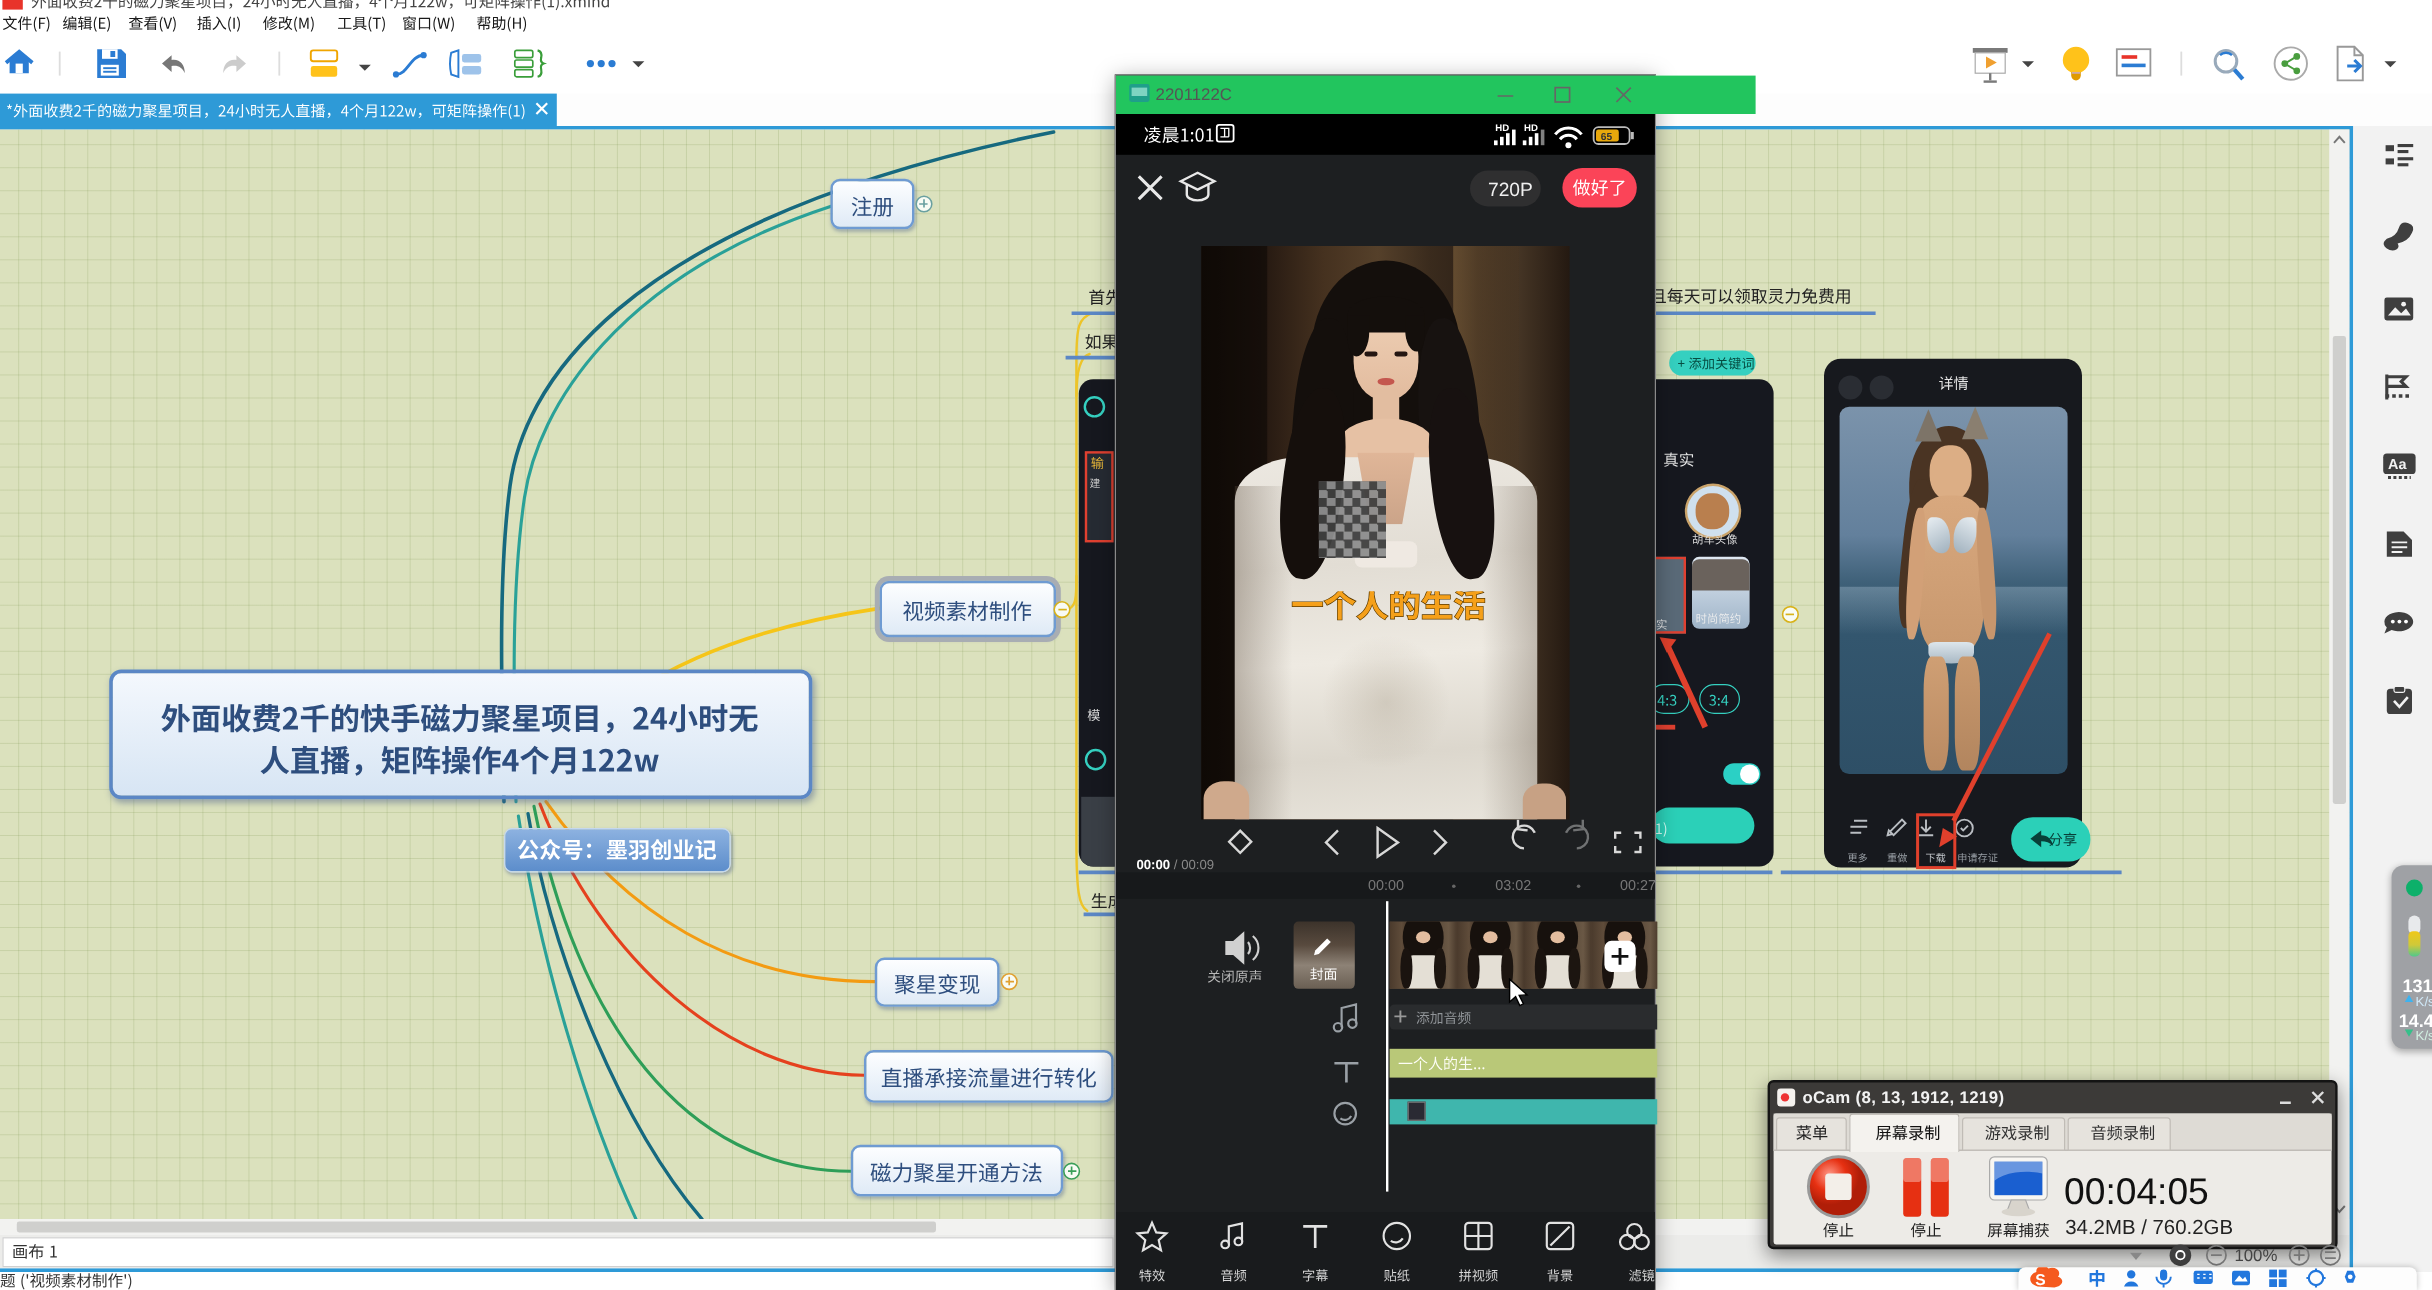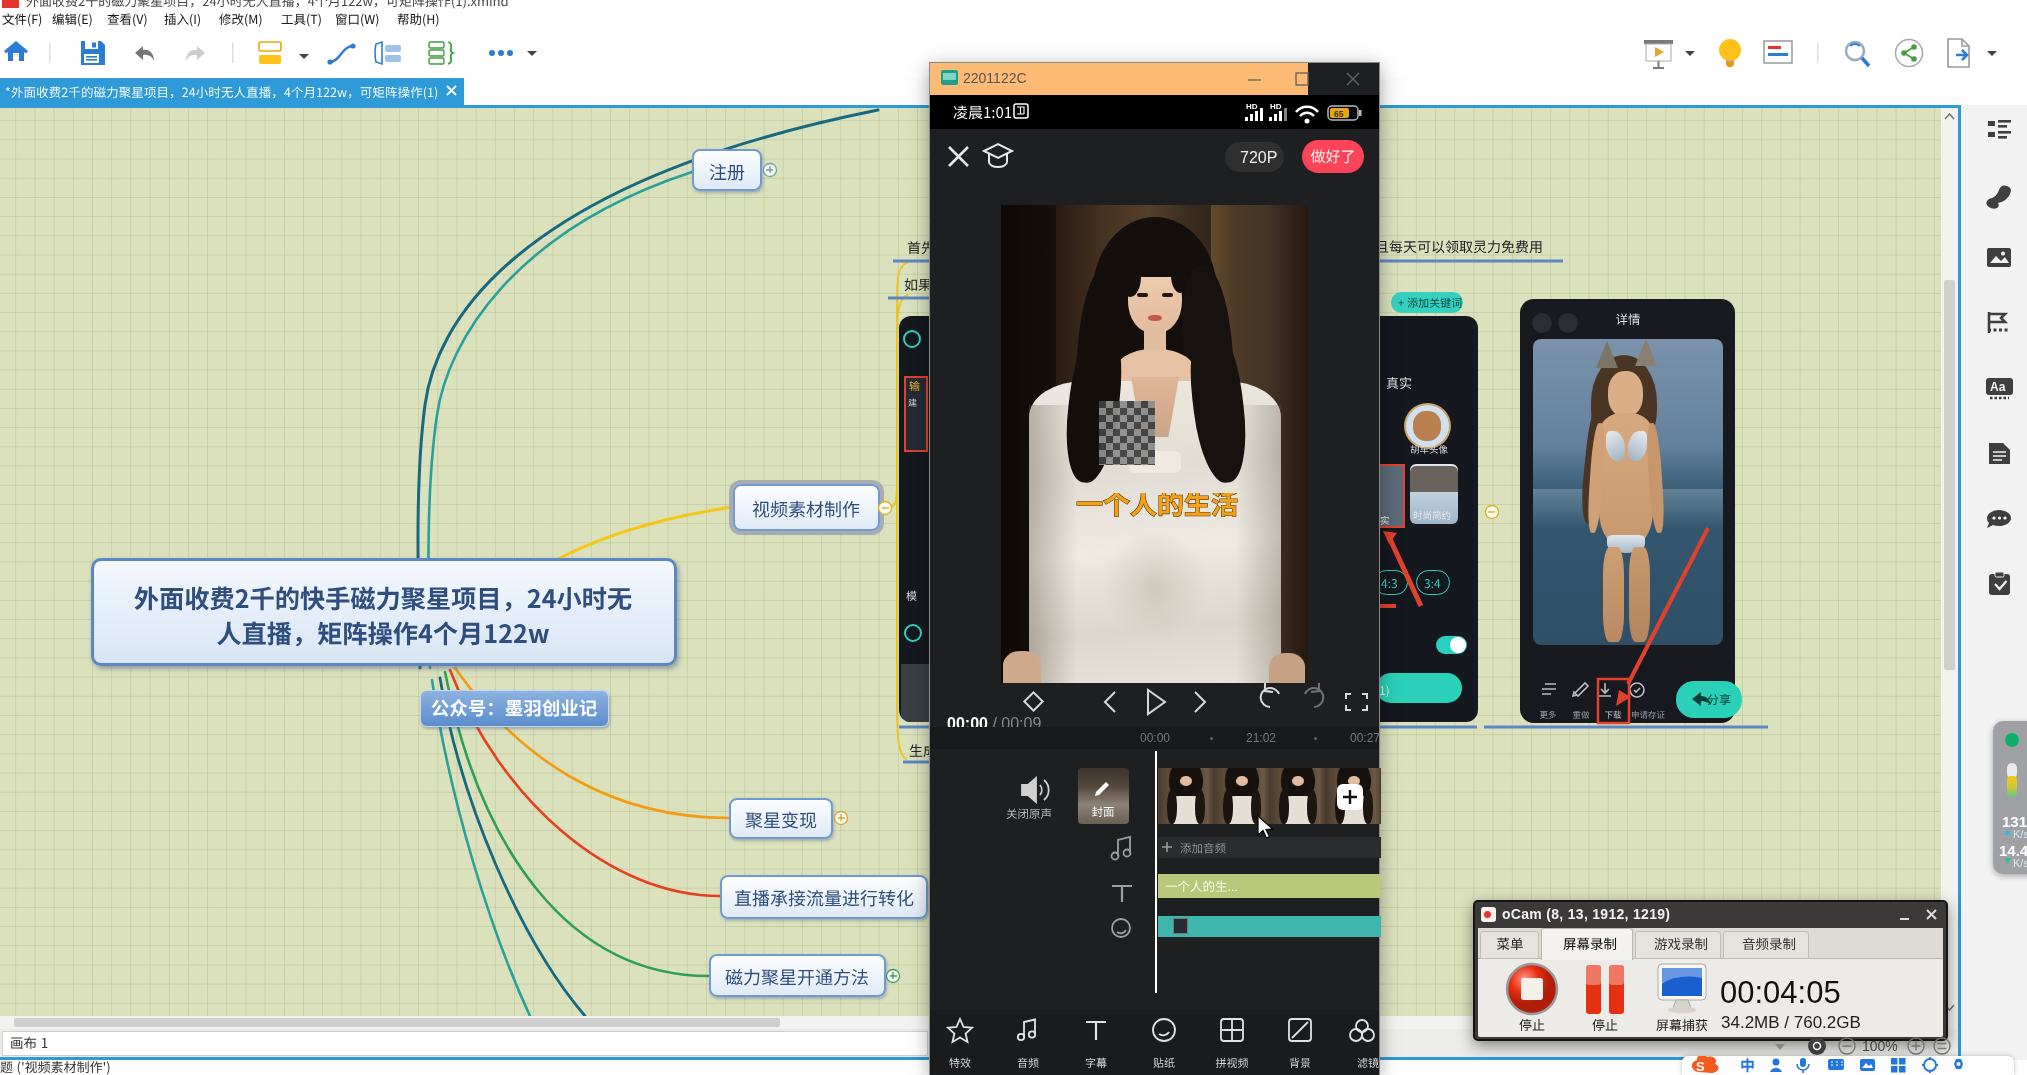--- a/index.html
+++ b/index.html
@@ -788,21 +788,21 @@
     <div class="abs" style="left:3px;top:172px;width:11px;height:390px;background:#cfcfcd;border-radius:2px"></div>
     <svg class="abs" style="left:0;top:0" width="17" height="17">
       <path d="M4 11 l4.5 -5 l4.5 5" stroke="#777" fill="none" stroke-width="1.6"></path>
     </svg>
     <svg class="abs" style="left:0;top:891px" width="17" height="17">
       <path d="M4 6 l4.5 5 l4.5 -5" stroke="#777" fill="none" stroke-width="1.6"></path>
     </svg>
   </div>
 <div class="abs" style="left:1958px;top:105px;width:3px;height:955px;background:#2e9ad7"></div>
 <div class="abs" style="left:929px;top:62px;width:451px;height:1013px;z-index:10;background:#1d1f21;border:1px solid #8a8a8a;box-shadow:0 4px 18px rgba(0,0,0,.35)">
-    <div class="abs" style="left:0;top:0;width:378px;height:32px;background:#fdba74">
+    <div class="abs" style="left:0;top:0;width:533px;height:32px;background:#22c55e">
       <div class="abs" style="left:11px;top:7px;width:17px;height:15px;background:#1f9f8a;border-radius:2px"></div>
       <div class="abs" style="left:13px;top:10px;width:13px;height:7px;background:#7fd4c2"></div>
       <div class="abs" style="left:33px;top:7px;font-size:14px;color:#555">2201122C</div>
       <svg class="abs" style="left:300px;top:0" width="149" height="32">
         <path d="M18 17 h13" stroke="#666" stroke-width="1.4"></path>
         <rect x="66" y="10" width="12" height="12" fill="none" stroke="#666" stroke-width="1.4"></rect>
         <path d="M117 10 l12 12 m0 -12 l-12 12" stroke="#666" stroke-width="1.4"></path>
       </svg>
     </div>
     <div class="abs" style="left:0;top:32px;width:449px;height:34px;background:#000"></div>
@@ -892,37 +892,37 @@
       </g>
       <g transform="translate(146.0 21.0) scale(0.027000 -0.027000)" fill="#f5a01a">
         <use href="#gB4e00" x="0"></use>
         <use href="#gB4e2a" x="1000"></use>
         <use href="#gB4eba" x="2000"></use>
         <use href="#gB7684" x="3000"></use>
         <use href="#gB751f" x="4000"></use>
         <use href="#gB6d3b" x="5000"></use>
       </g>
     </svg>
-    <div class="abs" style="left:17px;top:652px;font-size:16px;color:#fff;font-weight:bold">00:00 <span style="color:#888;font-weight:normal">/ 00:09</span></div>
+    <div class="abs" style="left:17px;top:652px;font-size:11px;color:#fff;font-weight:bold">00:00 <span style="color:#888;font-weight:normal">/ 00:09</span></div>
     <svg class="abs" style="left:0;top:620px" width="449" height="44" viewBox="0 0 449 44">
       <g stroke="#d8d8d8" stroke-width="2" fill="none">
         <rect x="97" y="12" width="13" height="13" transform="rotate(45 103.5 18.5)"></rect>
         <path d="M185 9 l-10 10 l10 10"></path>
         <path d="M218 7 l17 12 l-17 12 z"></path>
         <path d="M265 9 l10 10 l-10 10"></path>
         <path d="M349 11 a9.5 9.5 0 1 0 -9 13 m-5 -24 l0 8 l8 1"></path>
         <g opacity=".45">
           <path d="M375 11 a9.5 9.5 0 1 1 9 13 m5 -24 l0 8 l-8 1"></path>
         </g>
         <path d="M421 11 h-5 v5 m16 -5 h5 v5 m-16 11 h-5 v-5 m21 0 v5 h-5"></path>
       </g>
     </svg>
     <div class="abs" style="left:0;top:664px;width:449px;height:22px;background:#17191b"></div>
     <div class="abs" style="left:210px;top:668px;font-size:12px;color:#777">00:00</div>
-    <div class="abs" style="left:316px;top:668px;font-size:12px;color:#777">21:02</div>
+    <div class="abs" style="left:316px;top:668px;font-size:12px;color:#777">03:02</div>
     <div class="abs" style="left:420px;top:668px;font-size:12px;color:#777">00:27</div>
     <div class="abs" style="left:280px;top:674px;width:3px;height:3px;border-radius:50%;background:#666"></div>
     <div class="abs" style="left:384px;top:674px;width:3px;height:3px;border-radius:50%;background:#666"></div>
     <svg class="abs" style="left:0;top:700px" width="220" height="180" viewBox="0 0 220 180">
       <g stroke="#d0d0d0" stroke-width="1.8" fill="none">
         <path d="M92 22 v10 h6 l8 7 v-24 l-8 7 z" fill="#d0d0d0"></path>
         <path d="M110 22 a8 8 0 0 1 0 10 m4 -15 a13 13 0 0 1 0 20"></path>
       </g>
     </svg>
     <svg class="abs" style="left:0;top:700px" width="220" height="180" viewBox="0 0 220 180">

